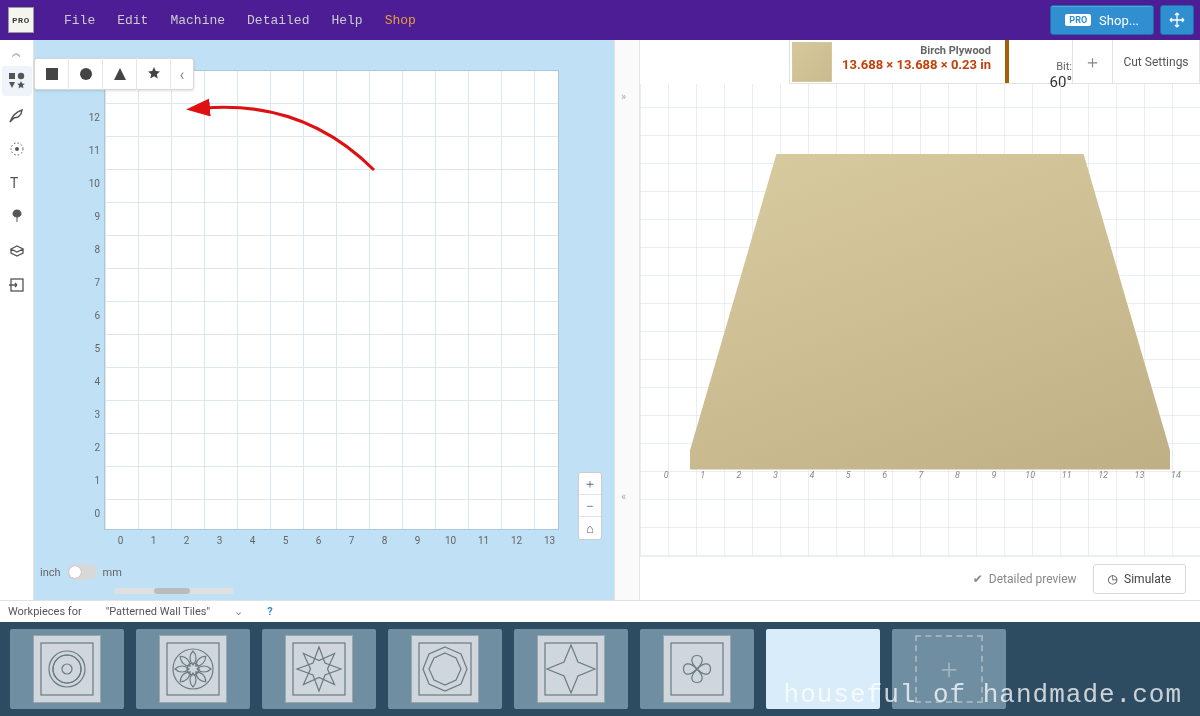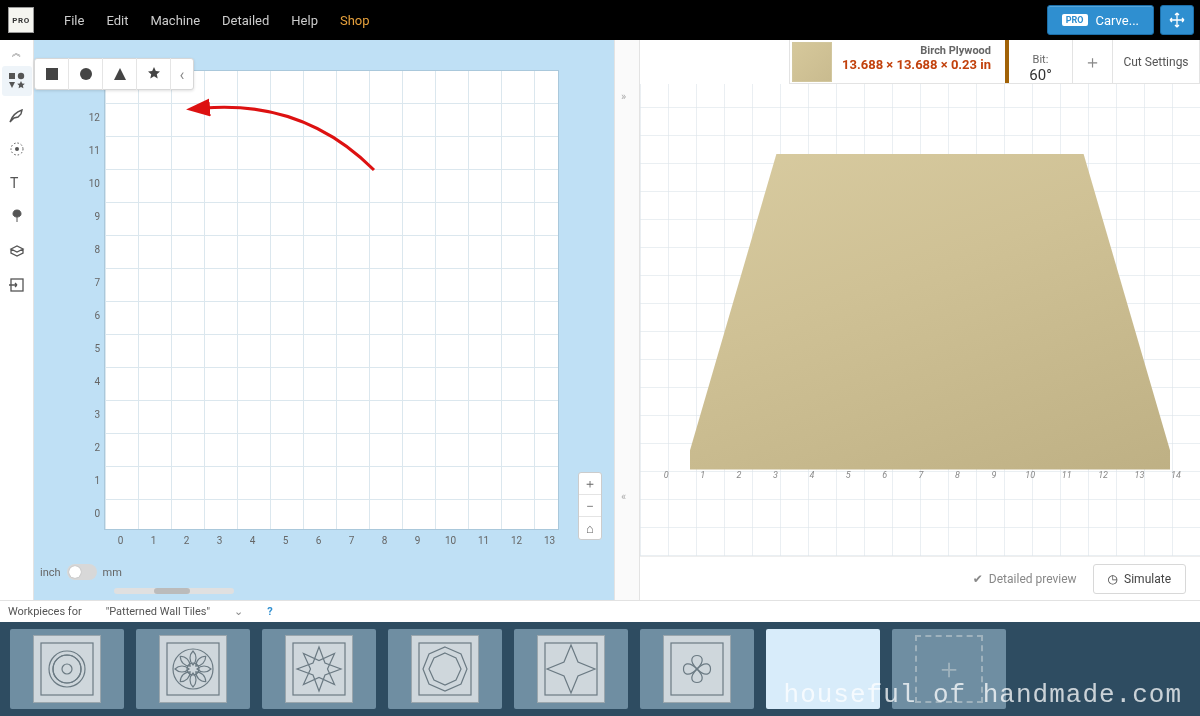--- a/index.html
+++ b/index.html
@@ -1,26 +1,26 @@
 <!DOCTYPE html>
 <html><head>
 <meta charset="utf-8">
 <style>
   * { box-sizing: border-box; margin: 0; padding: 0; font-family: -apple-system, "Segoe UI", Roboto, sans-serif; }
   html, body { width: 1200px; height: 716px; overflow: hidden; background: #fff; }
   
   .menubar {
-    height: 40px; background: #000000; color: #ddd; display: flex; align-items: center;
+    height: 40px; background: #4c1d95; color: #ddd; display: flex; align-items: center;
     font-size: 13px; padding: 0 8px; gap: 12px; position: relative;
   }
   .logo-box { width: 26px; height: 26px; background: #f5f5f0; border:1px solid #999; display:flex;align-items:center;justify-content:center; font-size:8px; font-weight:700; color:#333; letter-spacing:0.5px; }
   .project-title { font-size: 17px; color: #f0f0f0; font-weight: 400; display:flex; align-items:center; gap:6px;}
   .title-icons { font-size: 12px; color:#888; display:flex; gap:4px; }
   .menus { display:flex; gap:22px; margin-left: 18px; }
-  .menus .menu-item { cursor:pointer; color:#ccc; }
+  .menus .menu-item { cursor:pointer; color:#ccc;font-family:Liberation Mono, monospace; }
   .menus .menu-item.shop { color:#e5a03c; }
   .right-bar { position:absolute; right:6px; top:5px; display:flex; gap:6px; }
   .carve-btn { background:#2f8fd0; color:#fff; height:30px; border:1px solid #1b6ea8; border-radius:3px; padding:0 14px; display:flex; align-items:center; gap:8px; font-size:13px; cursor:pointer; box-shadow: inset 0 1px 0 rgba(255,255,255,.2);}
   .carve-btn .pro-badge { background:#fff; color:#2f8fd0; font-size:9px; font-weight:700; padding:1px 4px; border-radius:2px; }
   .move-btn { width:34px; height:30px; border:1px solid #1b6ea8; background:#2f8fd0; border-radius:3px; display:flex; align-items:center; justify-content:center; }
   
   .workarea { display:flex; height: 560px; }
   
   .tool-rail { width: 34px; background:#fff; border-right:1px solid #e3e3e3; display:flex; flex-direction:column; align-items:center; padding-top:4px; }
   .chev-up { width:100%; text-align:center; font-size:10px; color:#888; padding:2px 0 4px; }
@@ -55,21 +55,21 @@
   .splitter { width:26px; background:#fafafa; border-left:1px solid #e3e3e3; border-right:1px solid #e3e3e3; position:relative;}
   .splitter .grip { position:absolute; top:50px; left:6px; color:#aaa; font-size:11px;}
   .splitter .grip2{ position:absolute; top:450px; left:6px; color:#aaa; font-size:11px;}
   
   .preview-pane { flex:1; position:relative; background:#fff; }
   .info-strip { position:absolute; top:0; right:0; height:44px; display:flex; border:1px solid #e3e3e3; border-top:none; }
   .mat-swatch { width:40px; height:40px; margin:2px; background:linear-gradient(135deg,#d6c89b,#c9bb8f); border:1px solid #d2c79e;}
   .mat-text { padding:4px 14px 0 8px; text-align:right; border-right:4px solid #a16207;font-weight:bold;}
   .mat-text .name { font-size:11px; color:#666;}
   .mat-text .dims { font-size:13px; color:#c2410c;}
-  .bit-box { width:64px; padding:13px 0 0; text-align:center; border-right:1px solid #e3e3e3;}
+  .bit-box { width:64px; padding:20px 0 0; text-align:right; border-right:1px solid #e3e3e3;}
   .bit-box .lbl { font-size:11px; color:#666;}
   .bit-box .val { font-size:15px; color:#333;}
   .plus-box { width:40px; display:flex; align-items:center; justify-content:center; font-size:18px; color:#888; border-right:1px solid #e3e3e3; cursor:pointer;}
   .cutset-box { width:86px; display:flex; align-items:center; justify-content:center; font-size:12px; color:#555; cursor:pointer;}
   .preview-3d { position:absolute; inset:44px 0 44px 0; background:
      repeating-linear-gradient(0deg, rgba(220,228,234,.6) 0 1px, transparent 1px 28px),
      repeating-linear-gradient(90deg, rgba(220,228,234,.6) 0 1px, transparent 1px 28px);
   }
   .wood-slab { position:absolute; left:50px; right:30px; top:70px; bottom:80px;
     background:linear-gradient(160deg,#d8cba0 0%, #cfc195 40%, #beb084 100%);
@@ -103,21 +103,21 @@
     <span class="menu-item">File</span>
     <span class="menu-item">Edit</span>
     <span class="menu-item">Machine</span>
     <span class="menu-item">Detailed</span>
     <span class="menu-item">Help</span>
     <span class="menu-item shop">Shop</span>
   </div>
   <div class="right-bar">
     <button class="carve-btn">
       <span class="pro-badge">PRO</span>
-      <span>Carve...</span>
+      <span>Shop...</span>
     </button>
     <div class="move-btn">
       <svg width="16" height="16" viewBox="0 0 16 16">
           <g stroke="#fff" stroke-width="1.3" fill="none">
             <path d="M8 1v14M1 8h14M8 1l-2 2M8 1l2 2M8 15l-2-2M8 15l2-2M1 8l2-2M1 8l2 2M15 8l-2-2M15 8l-2 2"></path>
           </g>
         </svg>
     </div>
   </div>
 </div>

